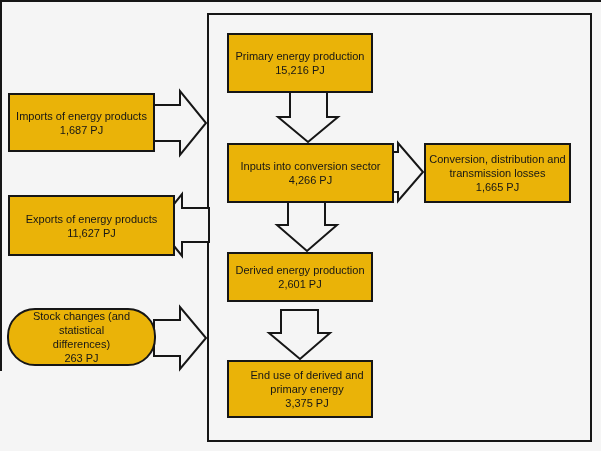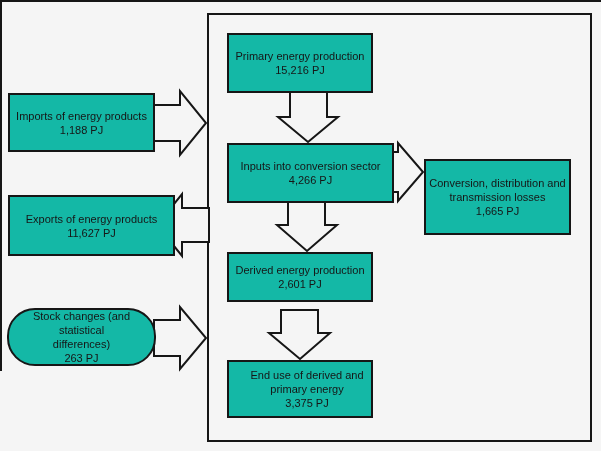--- a/index.html
+++ b/index.html
@@ -8,21 +8,21 @@
     position:relative;
     width:601px;height:451px;
     background:#f5f5f5;
     overflow:hidden;
   }
   .frame-line{position:absolute;background:#161616;}
   .box{
     position:absolute;
     box-sizing:border-box;
     border:2px solid #161616;
-    background:#14b8a6;
+    background:#eab308;
     display:flex;
     align-items:center;
     justify-content:center;
     text-align:center;
     font-size:11px;
     line-height:14px;
     color:#161616;
     white-space:pre-line;
     z-index:3;
   }
@@ -58,36 +58,36 @@
     <polygon points="154,105 180,105 180,91 206,123 180,155 180,141 154,141"></polygon>
     <polygon points="209,208 182,208 182,194 157,225 182,256 182,242 209,242"></polygon>
     <polygon points="154,320 180,320 180,307 206,338 180,369 180,356 154,356"></polygon>
     <polygon points="290,92 290,117 278,117 308,142 338,117 327,117 327,92"></polygon>
     <polygon points="372,152 398,152 398,143 423,172 398,201 398,192 372,192"></polygon>
     <polygon points="288,202 288,225 277,225 307,251 337,225 325,225 325,202"></polygon>
     <polygon points="281,310 281,333 269,333 300,359 330,333 318,333 318,310"></polygon>
   </svg>
 
   <div class="box" style="left:8px;top:93px;width:147px;height:59px;">Imports of energy products
-1,188 PJ</div>
+1,687 PJ</div>
 
   <div class="box" style="left:8px;top:195px;width:167px;height:61px;">Exports of energy products
 11,627 PJ</div>
 
   <div class="box" style="left:7px;top:308px;width:149px;height:58px;border-radius:28px;">Stock changes (and statistical
 differences)
 263 PJ</div>
 
   <div class="box" style="left:227px;top:33px;width:146px;height:60px;">Primary energy production
 15,216 PJ</div>
 
   <div class="box" style="left:227px;top:143px;width:167px;height:60px;">Inputs into conversion sector
 4,266 PJ</div>
 
-  <div class="box" style="left:424px;top:159px;width:147px;height:76px;">Conversion, distribution and
+  <div class="box" style="left:424px;top:143px;width:147px;height:60px;">Conversion, distribution and
 transmission losses
 1,665 PJ</div>
 
   <div class="box" style="left:227px;top:252px;width:146px;height:50px;">Derived energy production
 2,601 PJ</div>
 
   <div class="box" style="left:227px;top:360px;width:146px;height:58px;padding-left:14px;">End use of derived and
 primary energy
 3,375 PJ</div>
 </div>

